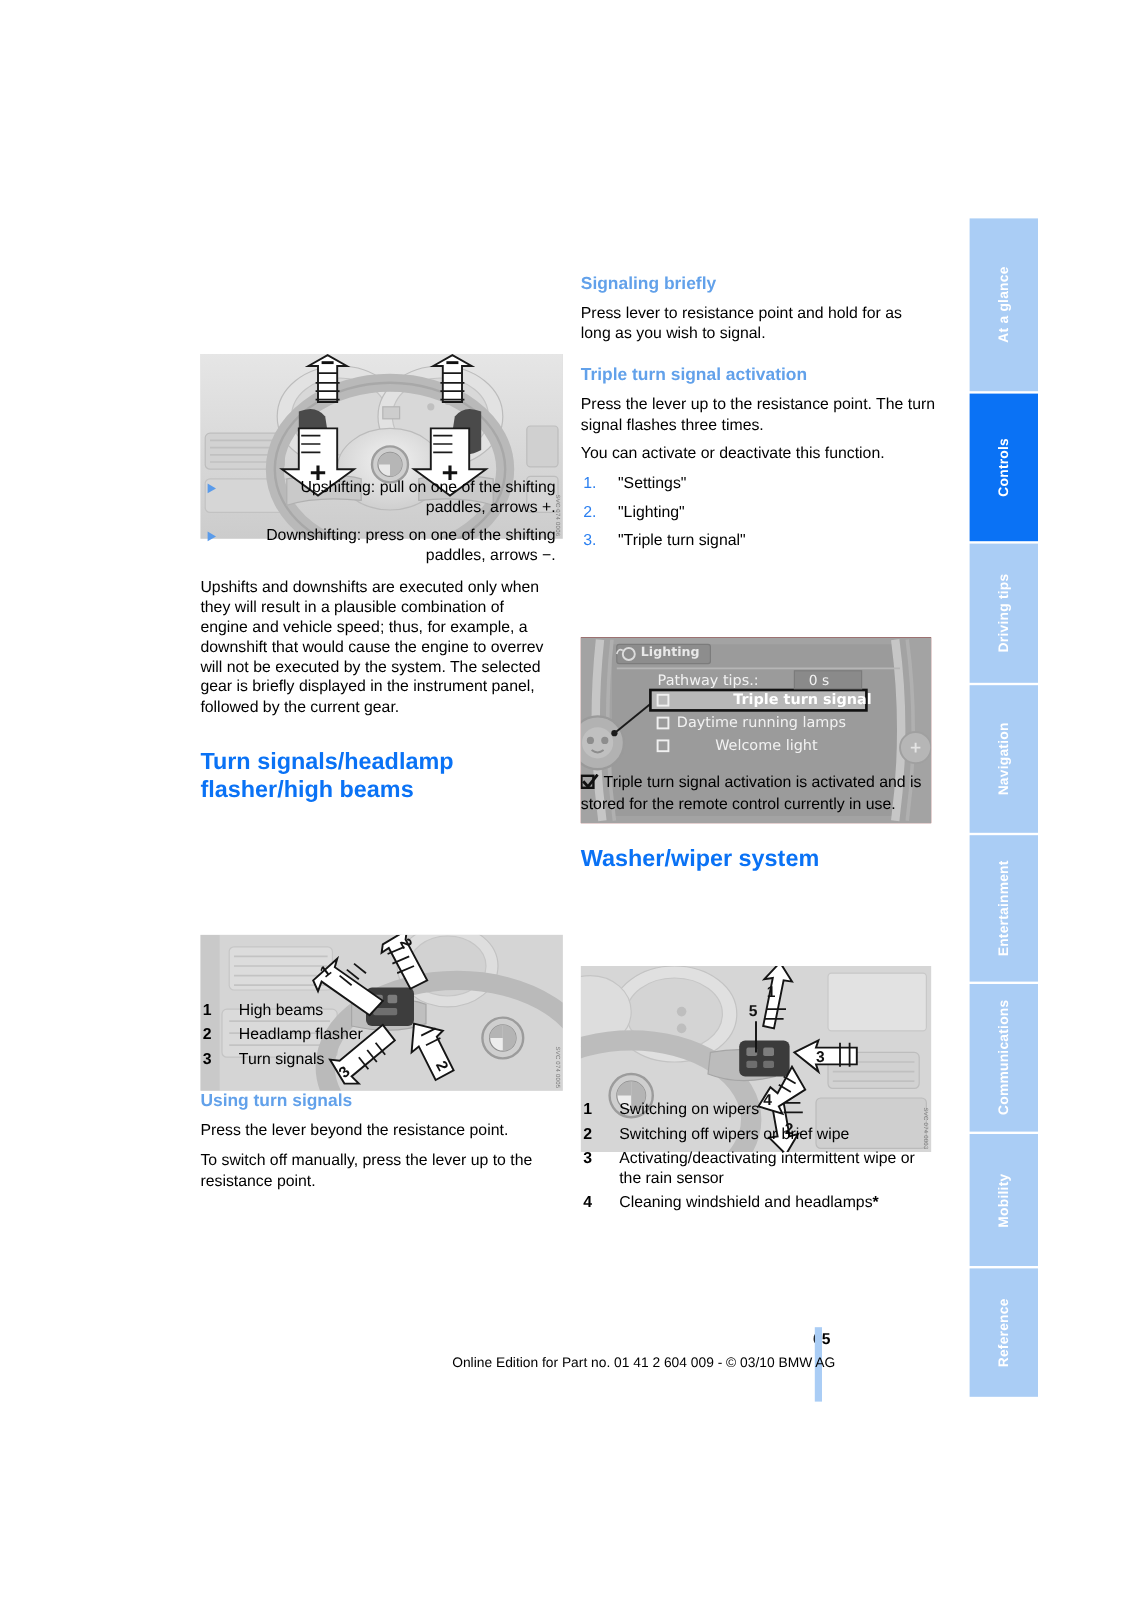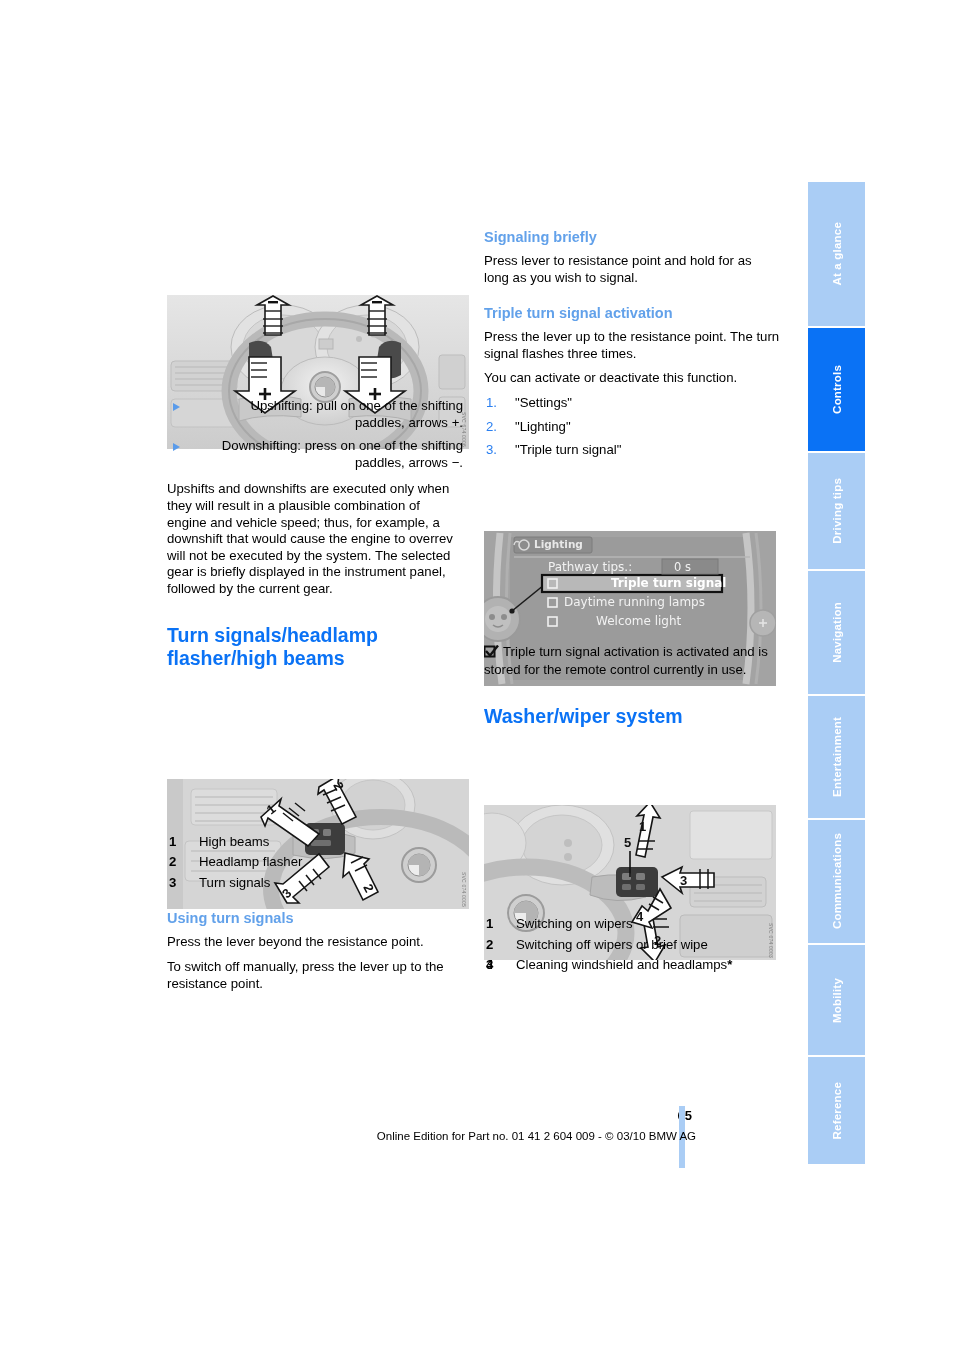--- a/index.html
+++ b/index.html
@@ -633,20 +633,21 @@
       <li>
         <span class="n">1</span>
         <span>Switching on wipers</span>
       </li>
       <li>
         <span class="n">2</span>
         <span>Switching off wipers or brief wipe</span>
       </li>
       <li>
         <span class="n">3</span>
+        <span>Activating/deactivating intermittent wipe or the rain sensor</span>
       </li>
       <li>
         <span class="n">4</span>
         <span>Cleaning windshield and headlamps</span><span class="star">*</span>
       </li>
     </ul>
   </div>
 
   <div class="pagenum">65</div>
   <div class="footbar"></div>

